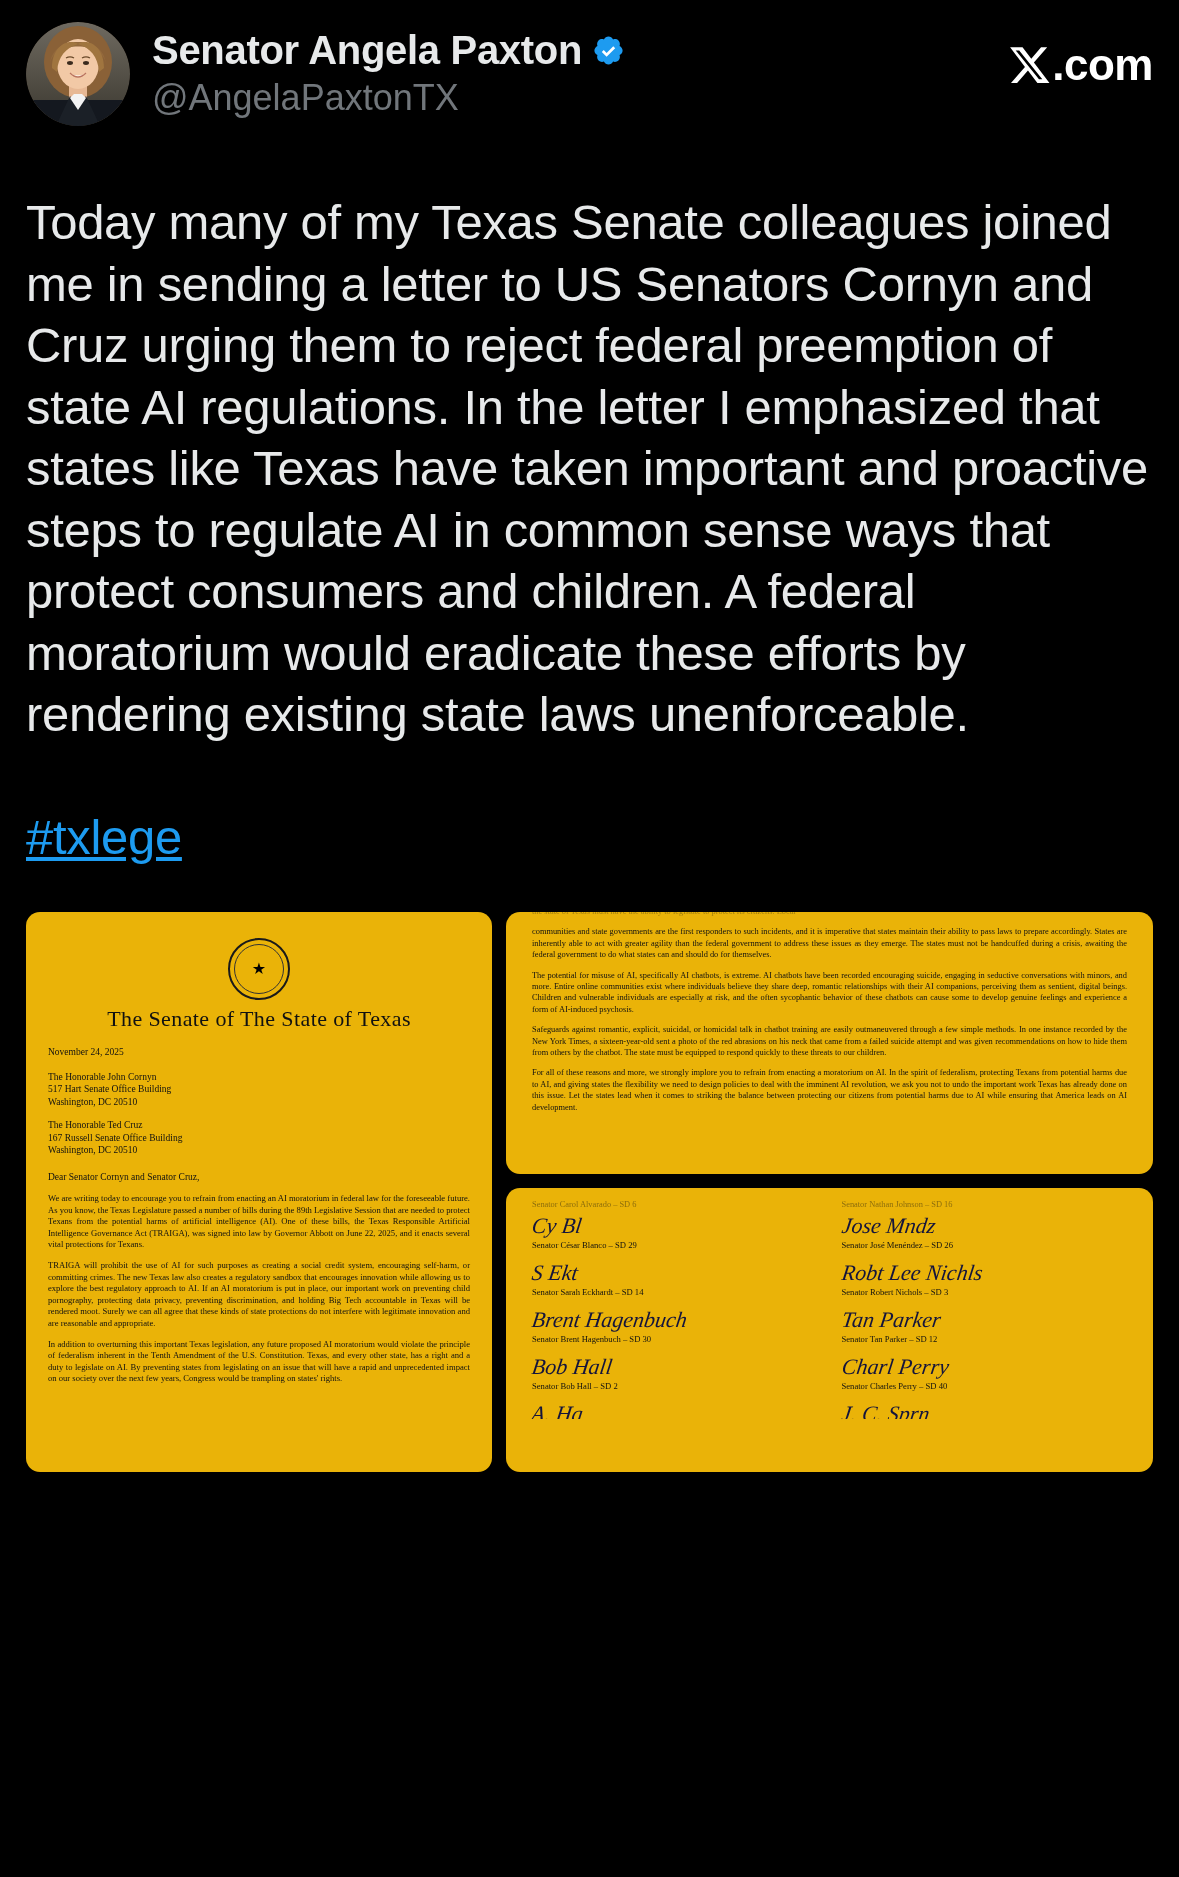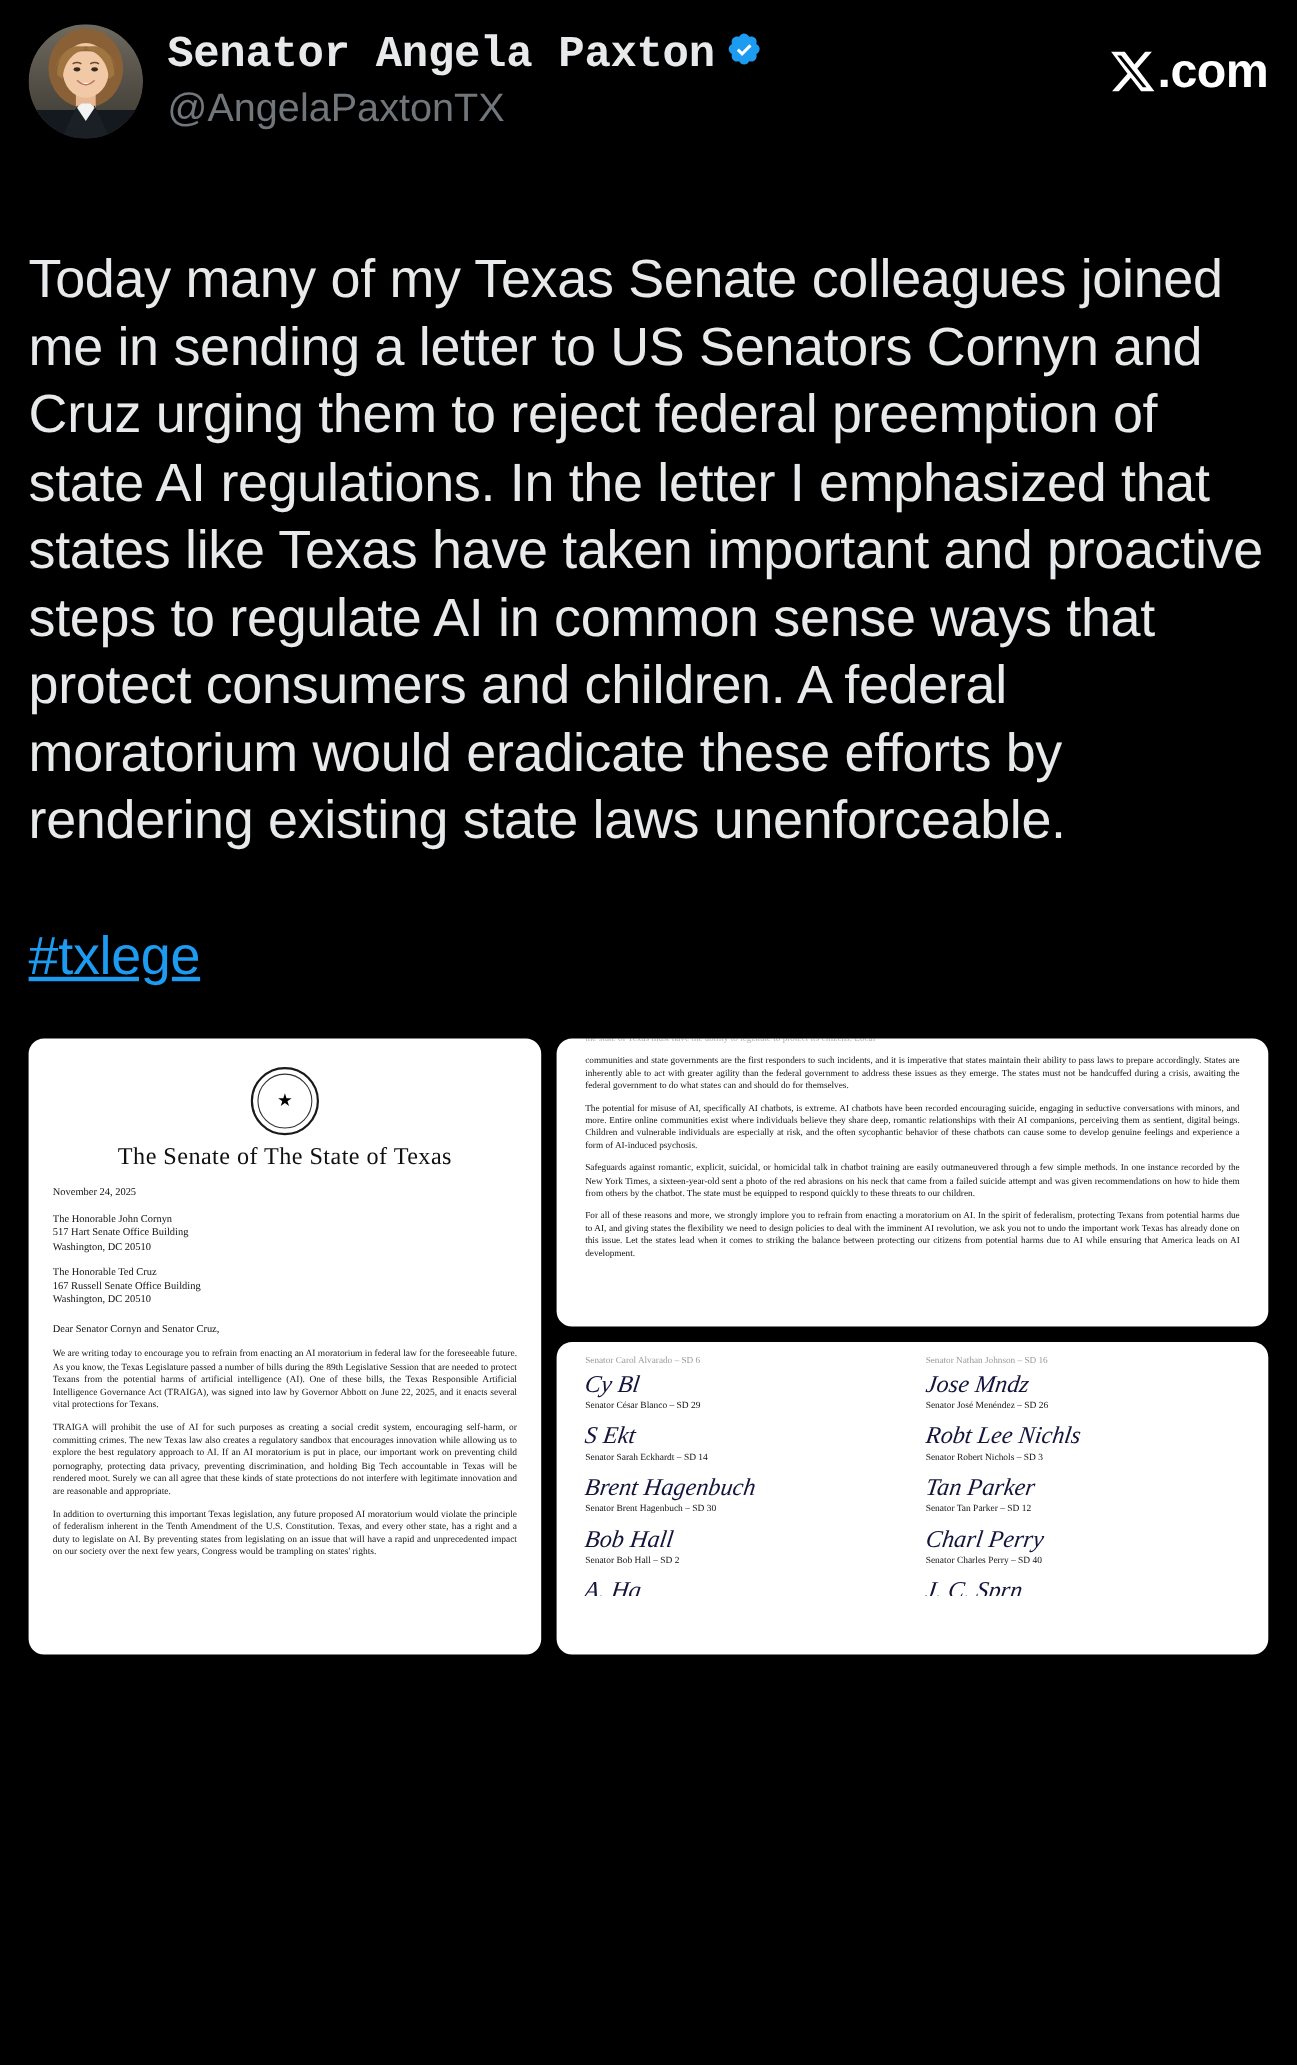--- a/index.html
+++ b/index.html
@@ -28,21 +28,21 @@
   }
   .avatar svg { display: block; width: 104px; height: 104px; }
   .names {
     margin-left: 22px;
     padding-top: 6px;
     flex: 1 1 auto;
     min-width: 0;
   }
   .display-name-row {
     display: flex;
-    font-family: Liberation Mono, monospace;
+    align-items: center;
   }
   .display-name {
     color: #e7e9ea;
     font-size: 40px;
     font-weight: bold;
     letter-spacing: -0.3px;
     white-space: nowrap;
   }
   .verified {
     margin-left: 10px;
@@ -81,21 +81,20 @@
   .tweet-body {
     padding: 44px 26px 0 26px;
   }
   .tweet-text {
     color: #e7e9ea;
     font-size: 49px;
     line-height: 61.5px;
     letter-spacing: -0.3px;
     font-weight: 400;
     white-space: pre-wrap;
-    margin-top: 32px;
   }
   .hashtag {
     display: block;
     color: #1d9bf0;
     font-size: 49px;
     line-height: 61.5px;
     margin-top: 61px;
     letter-spacing: -0.3px;
   }
 
@@ -104,21 +103,21 @@
     margin: 44px 26px 0 26px;
     display: flex;
     gap: 14px;
     height: 560px;
   }
   .media-col { display: flex; flex-direction: column; gap: 14px; }
   .media-col.left { flex: 0 0 466px; }
   .media-col.right { flex: 1 1 auto; }
 
   .scan {
-    background: #ffffff;
+    background: #eab308;
     border-radius: 14px;
     overflow: hidden;
     position: relative;
     color: #000;
   }
   .scan.tall { height: 560px; padding: 18px 22px; }
   .scan.topright { height: 262px; padding: 8px 26px 8px 26px; overflow: hidden; }
   .scan.botright { height: 284px; padding: 12px 26px; overflow: hidden; }
 
   

